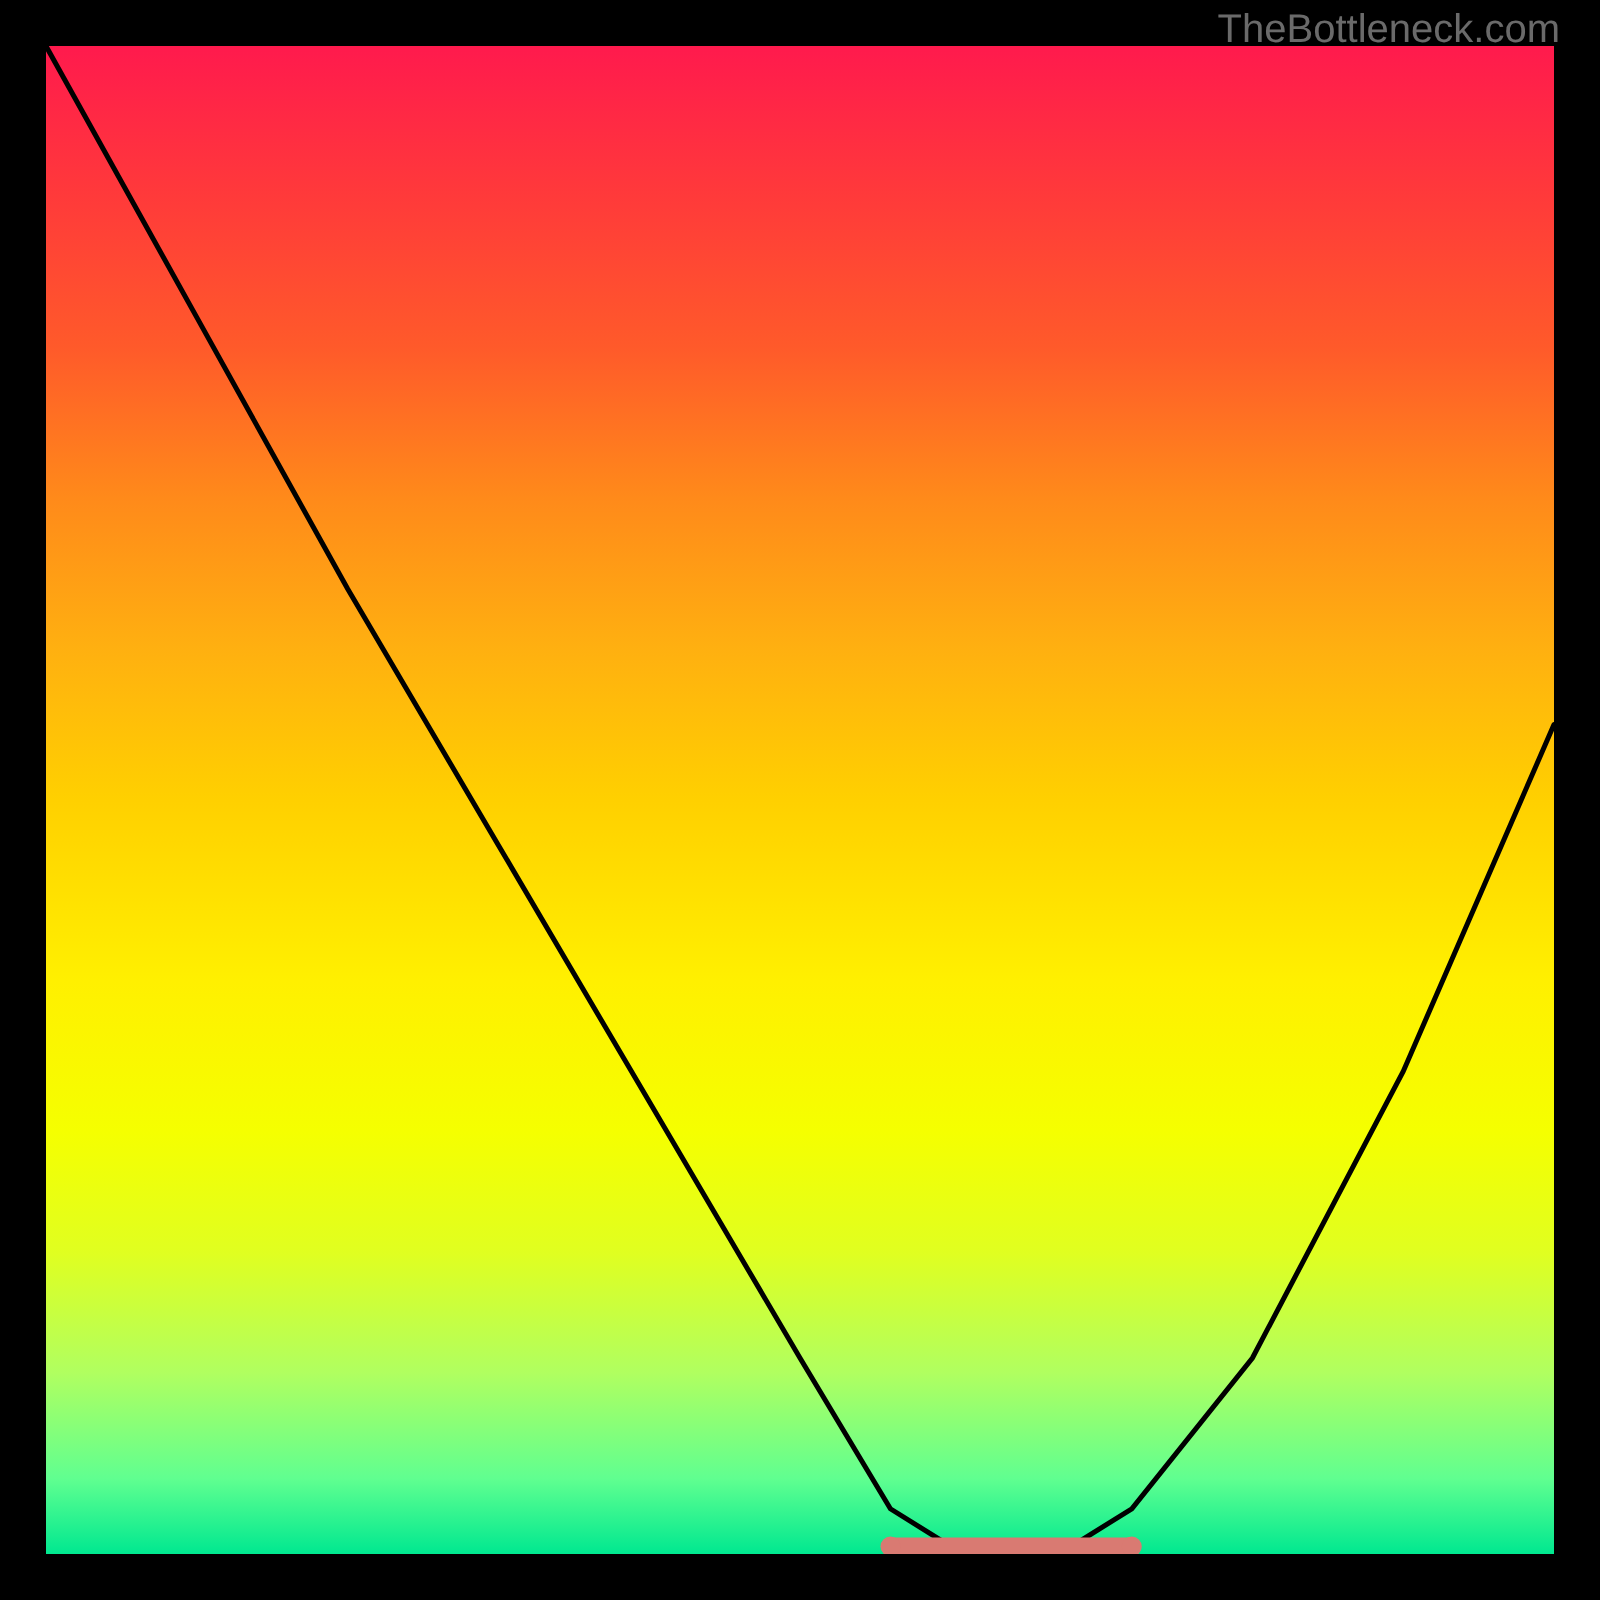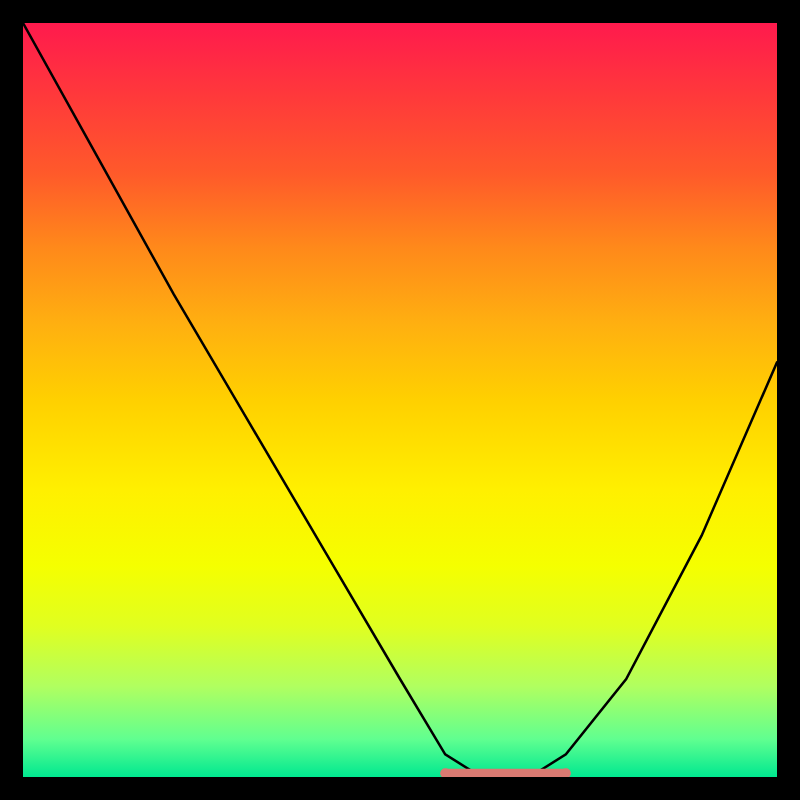--- a/index.html
+++ b/index.html
@@ -75,14 +75,15 @@
 
       <path id="flat-band" fill="none" stroke="#d97a72" stroke-width="9" stroke-linecap="round" d="M422.24000000000007 750.23 L542.88 750.23"></path>
 
       <circle id="cap-left" r="5" fill="#d97a72" cx="422.24000000000007" cy="750.23"></circle>
       <circle id="cap-right" r="5" fill="#d97a72" cx="542.88" cy="750.23"></circle>
     </svg>
   </div>
 
   <div class="frame"></div>
 
+  <div class="attribution">TheBottleneck.com</div>
 
 </div>
 
 </body></html>

